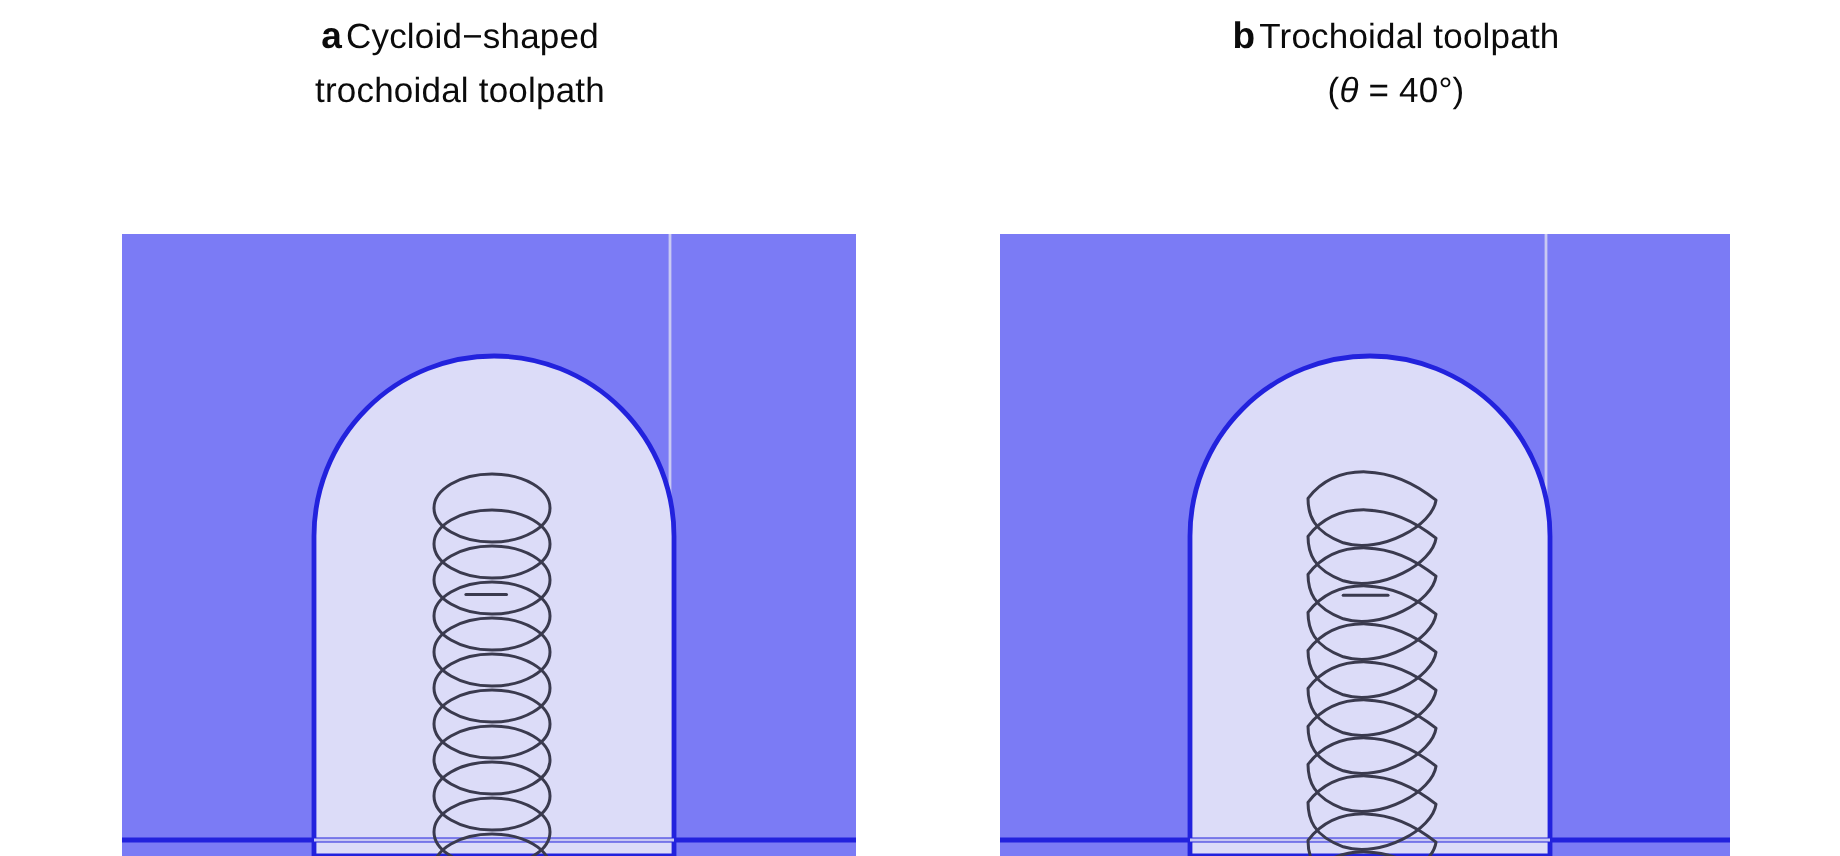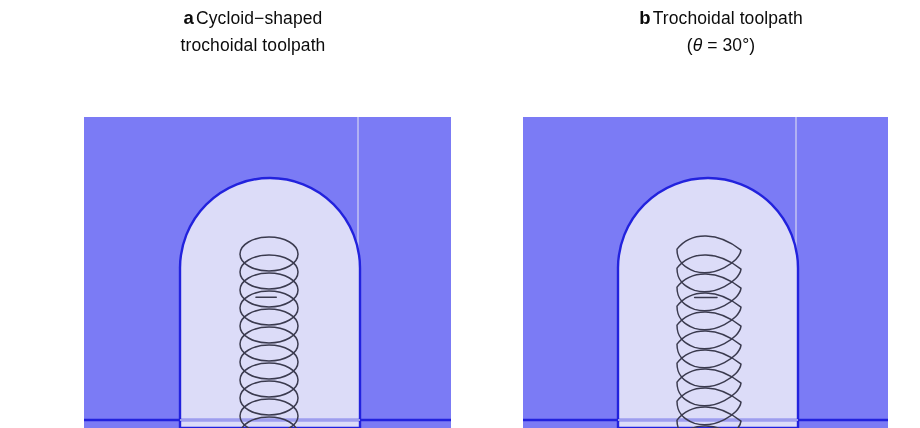--- a/index.html
+++ b/index.html
@@ -17,21 +17,20 @@
   .figure {
     position: relative;
     width: 920px;
     height: 428px;
   }
   .panel {
     position: absolute;
     top: 0;
     width: 460px;
     height: 400px;
-    margin-left: 23px;
   }
   .panel-a { left: 0; }
   .panel-b { left: 468px; }
 
   .caption {
     position: absolute;
     top: 4px;
     left: 0;
     width: 460px;
     text-align: center;
@@ -105,21 +104,21 @@
               </g>
             </g>
           </g>
         </svg>
     </div>
   </div>
 
   <div class="panel panel-b">
     <div class="caption">
       <span class="line"><span class="panel-letter">b</span><span>Trochoidal toolpath</span></span>
-      <span class="line"><span>(</span><span class="ital">θ</span><span> = 30°)</span></span>
+      <span class="line"><span>(</span><span class="ital">θ</span><span> = 40°)</span></span>
     </div>
     <div class="canvas-wrap">
       <svg class="diagram" id="svg-b" width="460" height="428">
           <g transform="translate(-460,0)">
             <defs>
               <clipPath id="clip-b">
                 <rect x="492" y="117" width="365" height="311"></rect>
               </clipPath>
             </defs>
             <g clip-path="url(#clip-b)">

